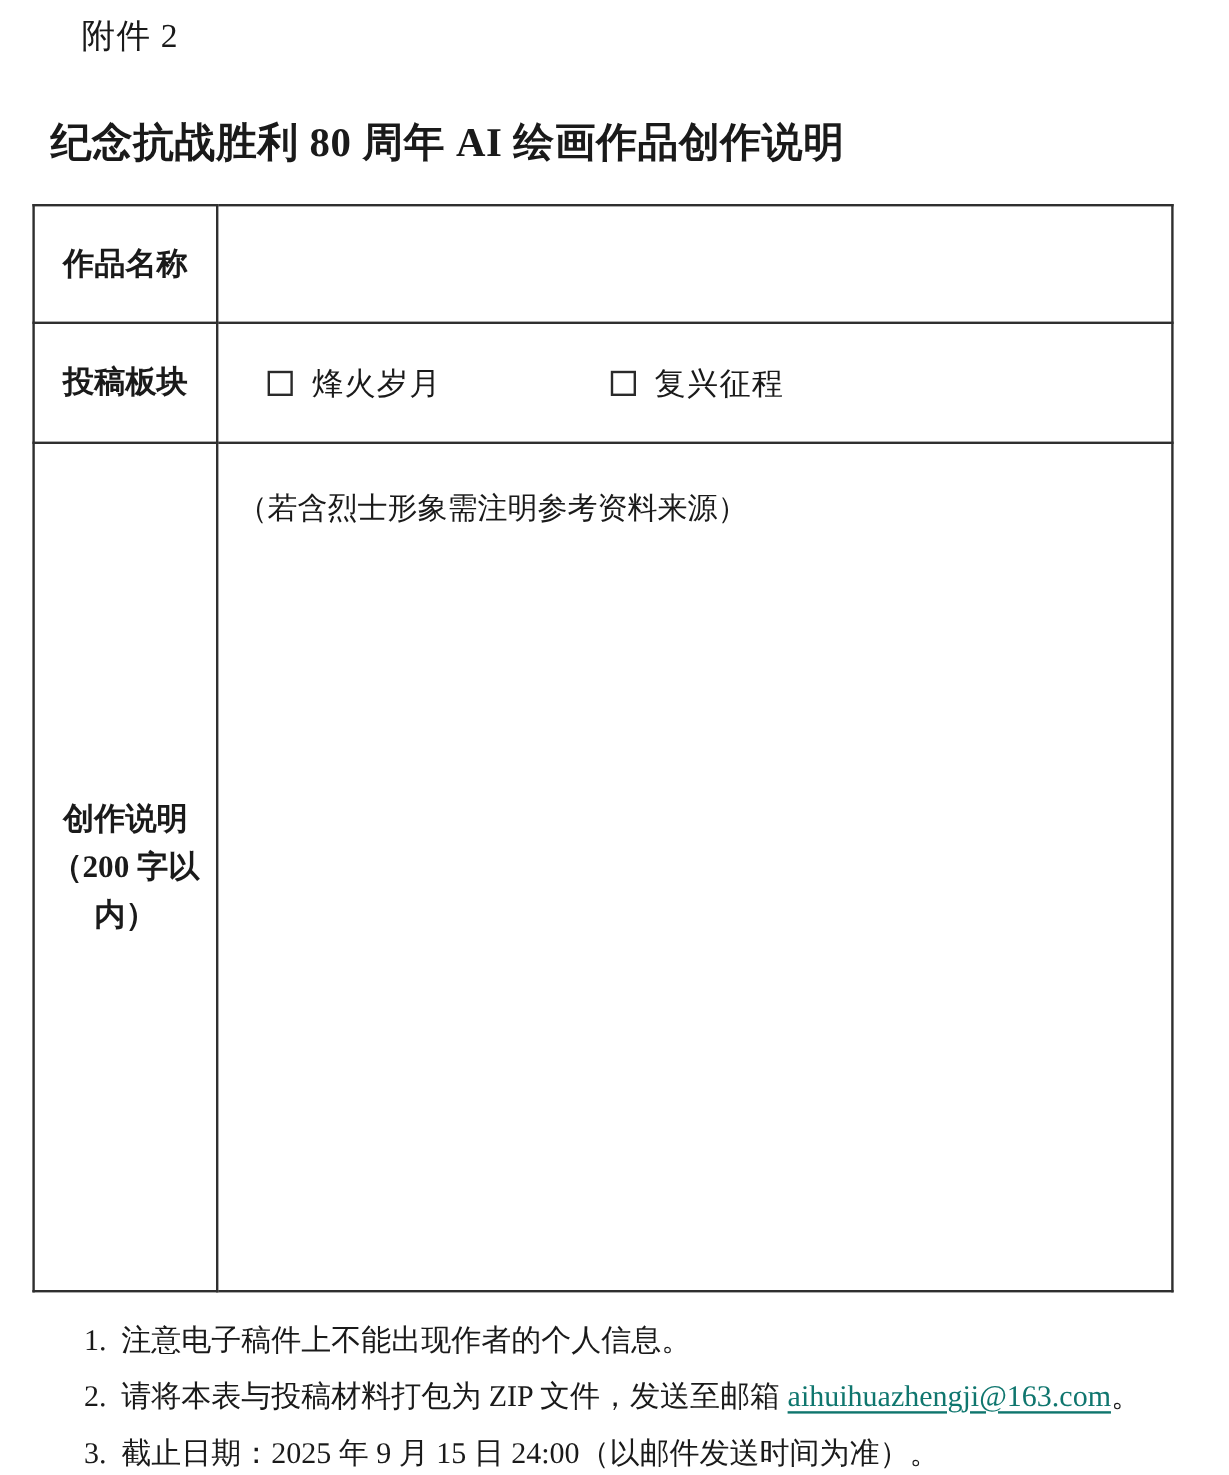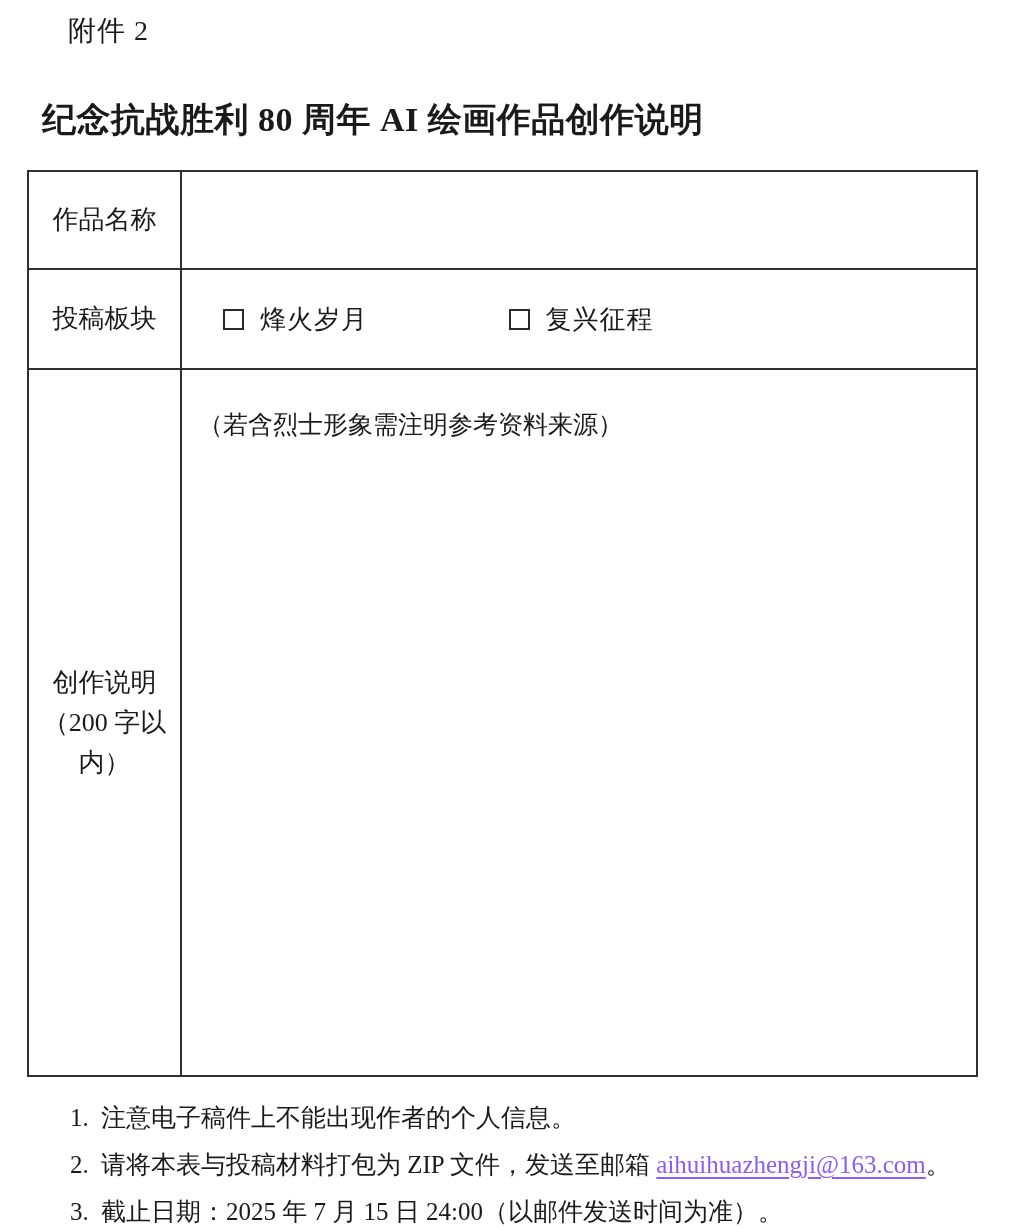--- a/index.html
+++ b/index.html
@@ -46,20 +46,21 @@
   }
   col.c-label { width: 153px; }
 
   tr.r-name  td { height: 98px; }
   tr.r-sect  td { height: 100px; }
   tr.r-desc  td { height: 707px; }
 
   td.label-cell {
     text-align: center;
     line-height: 40px;
+    font-weight: bold;
   }
 
   td.sect-cell { padding-left: 41px; }
   .option { display: inline-flex; align-items: center; }
   .option + .option { margin-left: 134px; }
   .checkbox {
     display: inline-block;
     width: 21px;
     height: 21px;
     border: 2px solid #2a2a2a;
@@ -83,21 +84,21 @@
   .note-line {
     font-size: 25px;
     line-height: 47px;
     white-space: nowrap;
   }
   .note-num {
     display: inline-block;
     width: 31px;
   }
   .email-link {
-    color: #8b5cf6;
+    color: #0f766e;
     text-decoration: underline;
     text-underline-offset: 4px;
     cursor: pointer;
   }
 </style>
 </head>
 <body>
 
 <div class="page">
 
@@ -149,17 +150,17 @@
 
     <div class="note-line">
       <span class="note-num">1.</span><span>注意电子稿件上不能出现作者的个人信息。</span>
     </div>
 
     <div class="note-line">
       <span class="note-num">2.</span><span>请将本表与投稿材料打包为 ZIP 文件，发送至邮箱 </span><a class="email-link">aihuihuazhengji@163.com</a><span>。</span>
     </div>
 
     <div class="note-line">
-      <span class="note-num">3.</span><span>截止日期：2025 年 7 月 15 日 24:00（以邮件发送时间为准）。</span>
+      <span class="note-num">3.</span><span>截止日期：2025 年 9 月 15 日 24:00（以邮件发送时间为准）。</span>
     </div>
 
   </div>
 </div>
 
 </body></html>

